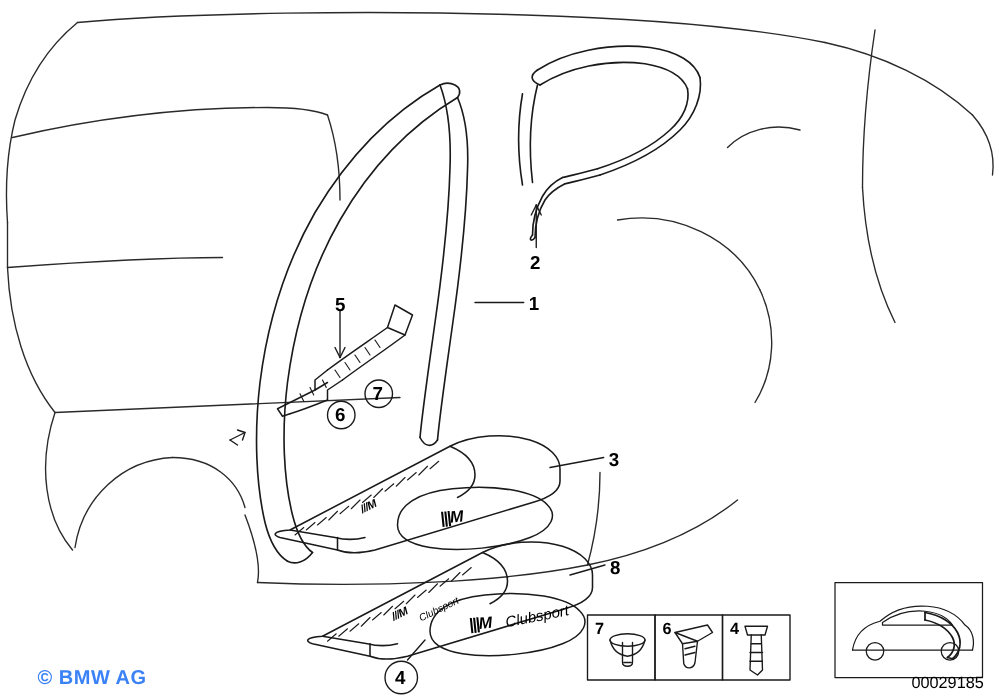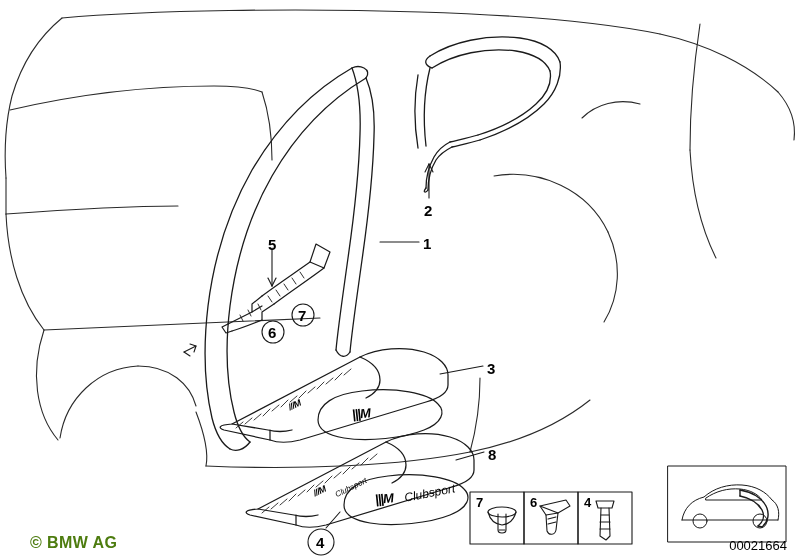--- a/index.html
+++ b/index.html
@@ -20,21 +20,21 @@
     color:#000;
     line-height:1;
   }
   .callout.small{font-size:13px;}
   .brand{
     position:absolute;
     left:30px;top:534px;
     font-family:"Liberation Sans", sans-serif;
     font-size:16px;
     font-weight:700;
-    color:#4d7c0f;
+    color:#3b82f6;
     letter-spacing:.4px;
     text-align:right;
   }
   .partno{
     position:absolute;
     right:12px;bottom:6px;
     font-family:"Liberation Sans", sans-serif;
     font-size:13px;
     color:#000;
   }
@@ -294,15 +294,15 @@
   <div class="callout" style="left:268px;top:237px;">5</div>
   <div class="callout" style="left:268px;top:325px;">6</div>
   <div class="callout" style="left:298px;top:308px;">7</div>
   <div class="callout" style="left:488px;top:447px;">8</div>
 
   <div class="callout small" style="left:476px;top:496px;">7</div>
   <div class="callout small" style="left:530px;top:496px;">6</div>
   <div class="callout small" style="left:584px;top:496px;">4</div>
 
   <div class="brand">© BMW AG</div>
-  <div class="partno">00021664</div>
+  <div class="partno">00029185</div>
 
 </div>
 
 </body></html>

